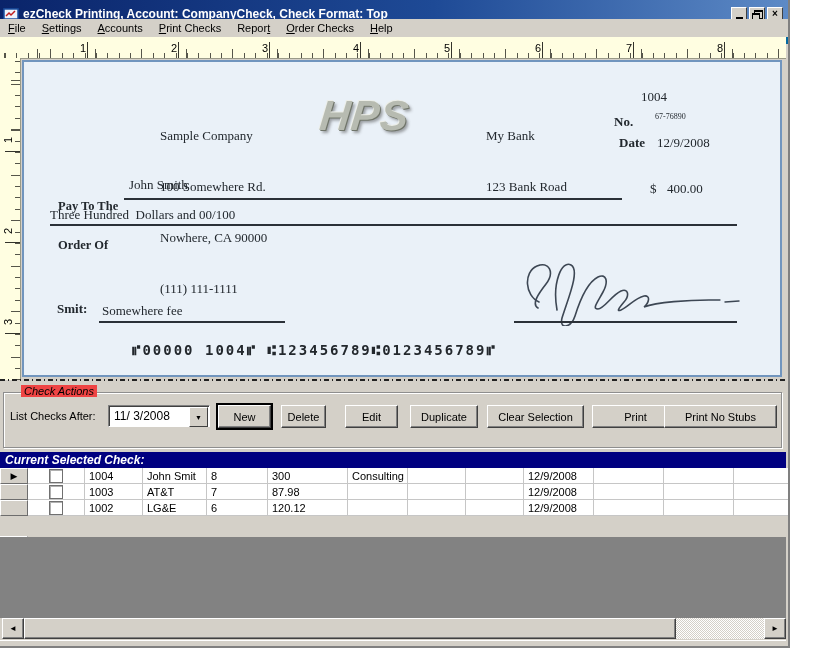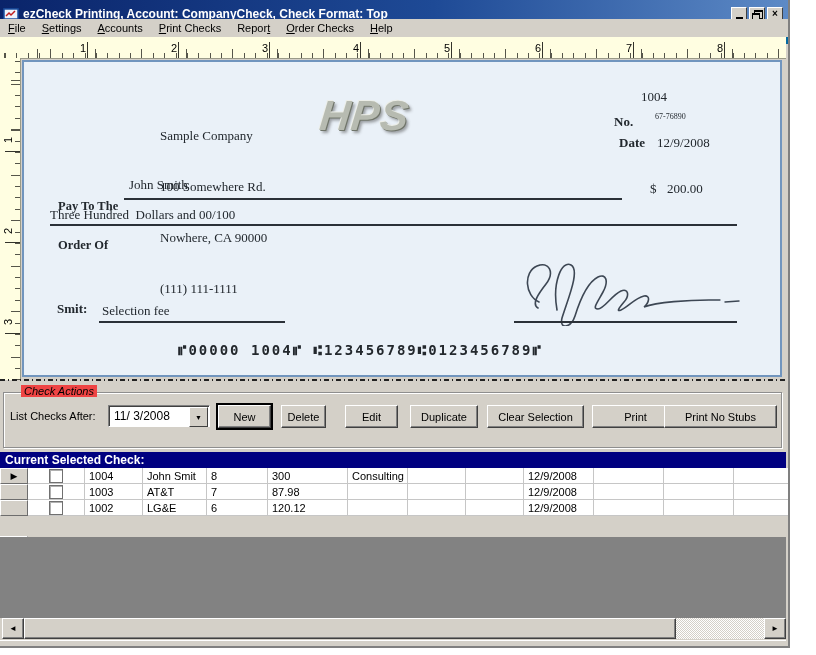--- a/index.html
+++ b/index.html
@@ -70,21 +70,21 @@
   .combo-text{flex:1;padding:3px 0 0 5px;font-size:12px;}
   .combo-btn{width:17px;height:18px;margin:1px;background:#d4d0c8;border:1px solid;border-color:#fff #404040 #404040 #fff;
     display:flex;align-items:center;justify-content:center;font-size:7px;}
   .btn{position:absolute;top:22px;height:23px;background:#d4d0c8;box-sizing:border-box;
     border:1px solid;border-color:#fff #404040 #404040 #fff;box-shadow:inset -1px -1px 0 #808080;
     display:flex;align-items:center;justify-content:center;font-size:11px;cursor:default;}
   .btn.focused{box-shadow:0 0 0 2px #000,inset -1px -1px 0 #808080;}
 
   
   .navybar{position:absolute;left:0;top:452px;width:786px;height:16px;background:#000080;
-    color:#fff;font-weight:bold;font-size:12px;padding:1px 0 0 5px;box-sizing:border-box;}
+    color:#fff;font-weight:bold;font-size:12px;padding:1px 0 0 5px;box-sizing:border-box;font-style:italic;}
   .grid{position:absolute;left:0;top:468px;width:790px;border-collapse:separate;border-spacing:0;table-layout:fixed;}
   .grid td{height:16px;padding:0 4px;font-size:11px;overflow:hidden;white-space:nowrap;box-sizing:border-box;}
   .grid .hdr{background:#d4d0c8;border-top:1px solid #fff;border-left:1px solid #fff;
     border-right:1px solid #6d6d6d;border-bottom:1px solid #6d6d6d;}
   .grid .sel{background:#d4d0c8;border-top:1px solid #fff;border-left:1px solid #fff;
     border-right:1px solid #6d6d6d;border-bottom:1px solid #6d6d6d;text-align:center;padding:0;}
   .grid .cell{background:#fff;border-right:1px solid #c6c6c6;border-bottom:1px solid #c6c6c6;}
   .cb{display:inline-block;width:12px;height:12px;background:#fff;border:1px solid #707070;
     box-shadow:inset 1px 1px 0 #b0b0b0;vertical-align:middle;}
   .rowarrow{font-size:9px;line-height:14px;}
@@ -186,55 +186,59 @@
 
       <div class="chk" style="left:136px;top:31px;line-height:17px;">
         <div>Sample Company</div>
         <div>100 Somewhere Rd.</div>
         <div>Nowhere, CA 90000</div>
         <div>(111) 111-1111</div>
       </div>
 
       <div class="logo" style="left:296px;top:30px;">HPS</div>
 
+      <div class="chk" style="left:462px;top:31px;line-height:17px;">
+        <div>My Bank</div>
+        <div>123 Bank Road</div>
+      </div>
 
       <span class="chk b" style="left:590px;top:20px;margin-top:32px;">No.</span>
       <span class="chk" style="left:617px;top:27px;">1004</span>
       <span class="chk fraction" style="left:631px;top:50px;">67-76890</span>
       <span class="chk b" style="left:595px;top:73px;">Date</span>
       <span class="chk" style="left:633px;top:73px;">12/9/2008</span>
 
       <div class="chk b" style="left:34px;top:112px;line-height:13px;font-size:12.5px;">
         <div>Pay To The</div>
         <div>Order Of</div>
       </div>
       <span class="chk" style="left:105px;top:115px;">John Smith</span>
       <div class="chk-line" style="left:100px;top:136px;width:498px;"></div>
       <span class="chk" style="left:626px;top:119px;">$</span>
-      <span class="chk" style="left:643px;top:119px;">200.00</span>
+      <span class="chk" style="left:643px;top:119px;">400.00</span>
 
       <span class="chk" style="left:26px;top:145px;">Three Hundred  Dollars and 00/100</span>
       <div class="chk-line" style="left:26px;top:162px;width:687px;"></div>
 
       <span class="chk b" style="left:33px;top:239px;">Smit:</span>
-      <span class="chk" style="left:78px;top:241px;">Selection fee</span>
+      <span class="chk" style="left:78px;top:241px;">Somewhere fee</span>
       <div class="chk-line" style="left:75px;top:259px;width:186px;"></div>
 
       <svg style="position:absolute;left:493px;top:192px;" width="230" height="72" viewBox="0 0 230 72">
         <path d="M22,48 C8,42 6,18 20,12 C32,7 38,18 29,30 C22,39 14,50 21,54
                  M40,56 C35,28 45,6 54,11 C63,16 52,42 45,64 C42,76 54,74 58,62
                  C63,46 71,28 81,23 C89,19 92,27 86,38 C80,49 75,55 81,55
                  C87,55 95,41 104,37 C111,34 113,41 107,48 C102,54 99,58 104,56
                  C111,53 118,44 127,42 C134,41 132,49 127,53
                  C140,48 172,46 192,46 C200,46 205,46 202,46" fill="none" stroke="#3d4754" stroke-width="1.6" stroke-linecap="round"></path>
         <path d="M208,48 L222,47" fill="none" stroke="#3d4754" stroke-width="1.4" stroke-linecap="round"></path>
       </svg>
       <div class="chk-line" style="left:490px;top:259px;width:223px;"></div>
 
-      <span class="micr" style="left:108px;top:280px;margin-left:46px;">⑈00000 1004⑈ ⑆123456789⑆0123456789⑈</span>
+      <span class="micr" style="left:108px;top:280px;">⑈00000 1004⑈ ⑆123456789⑆0123456789⑈</span>
     </div>
 
     <div class="dashdot"></div>
   </div>
 
   <div class="actions">
     <div class="groupbox"></div>
     <span class="g-label">Check Actions</span>
     <span class="filter-label">List Checks After:</span>
     <div class="combo">

